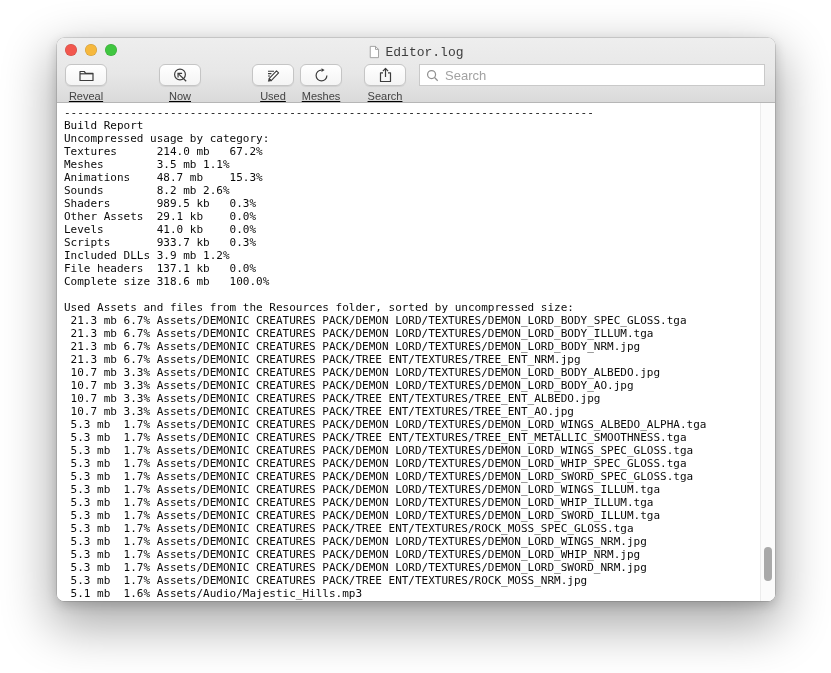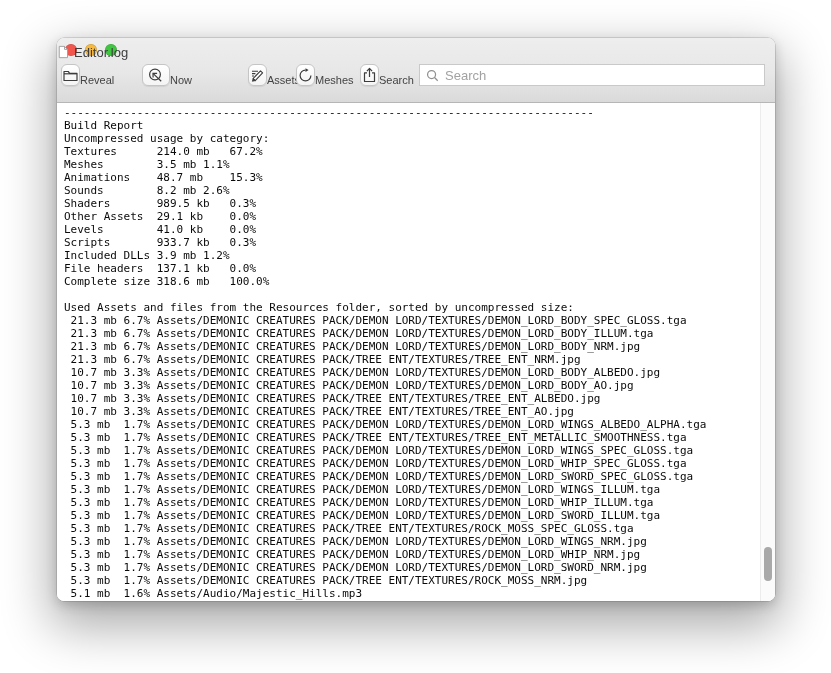--- a/index.html
+++ b/index.html
@@ -24,25 +24,25 @@
   }
 
   .titlebar { position:absolute; left:0; top:0; right:0; height:24px; }
   .traffic-lights { position:absolute; left:8px; top:6px; display:flex; gap:8px; }
   .light { width:12px; height:12px; border-radius:50%; box-shadow: inset 0 0 0 0.5px rgba(0,0,0,0.18); }
   .light.red { background:#f2574e; }
   .light.yellow { background:#f6b83d; }
   .light.green { background:#40c640; }
 
   .title-wrap { position:absolute; left:0; right:0; top:0; height:24px;
-    display:flex; align-items:center; gap:5px; padding-top:4px; }
+    display:flex; align-items:center; justify-content:center; gap:5px; padding-top:4px;font-family:Liberation Mono, monospace; }
   .title-text { font-size:13px; color:#3e3e3e; }
 
   .toolbar { position:absolute; left:0; top:24px; right:0; height:41px; }
-  .tb-item { position:absolute; top:2px; width:50px; display:flex; align-items:flex-end; }
+  .tb-item { position:absolute; top:2px; width:50px; display:flex; flex-direction:column; align-items:center;text-decoration:underline; }
   .tb-btn {
     width:42px; height:22px; border-radius:6px; border:1px solid #c5c5c5;
     background:linear-gradient(#ffffff,#f4f4f4);
     box-shadow:0 1px 1px rgba(0,0,0,0.07);
     display:flex; align-items:center; justify-content:center; padding:0; cursor:default;
   }
   .tb-label { margin-top:4px; font-size:11px; color:#434343; white-space:nowrap; }
 
   .searchfield {
     position:absolute; left:362px; top:2px; width:346px; height:22px;
@@ -105,40 +105,40 @@
         <div class="tb-item" style="left:4px">
           <button class="tb-btn">
             <svg class="icon" width="17" height="15" viewBox="0 0 17 15">
               <path d="M2 12.5 v-9 h4.2 l1.5 1.8 h7.3 v7.2 z" fill="none" stroke="#3c3c3c" stroke-width="1.2" stroke-linejoin="round"></path>
               <path d="M2 5.8 h13" fill="none" stroke="#3c3c3c" stroke-width="1.2"></path>
             </svg>
           </button>
           <span class="tb-label">Reveal</span>
         </div>
 
-        <div class="tb-item" style="left:85px">
+        <div class="tb-item" style="left:98px">
           <button class="tb-btn">
             <svg class="icon" width="17" height="17" viewBox="0 0 17 17">
               <circle cx="8" cy="7.5" r="5.4" fill="none" stroke="#3c3c3c" stroke-width="1.2"></circle>
               <line x1="14.2" y1="14.2" x2="6.2" y2="6.6" stroke="#3c3c3c" stroke-width="1.2"></line>
               <polyline points="10.1,6.3 6.0,6.4 6.1,10.5" fill="none" stroke="#3c3c3c" stroke-width="1.2"></polyline>
             </svg>
           </button>
           <span class="tb-label">Now</span>
         </div>
 
         <div class="tb-item" style="left:191px">
           <button class="tb-btn">
             <svg class="icon" width="17" height="17" viewBox="0 0 17 17">
               <path d="M3 4.2 h6 M3 6.6 h3.4 M3 9 h2" stroke="#3c3c3c" stroke-width="1.1" fill="none"></path>
               <path d="M6.2 13.6 L13.6 5.8 L11.5 3.8 L4.1 11.6 Z" fill="#ffffff" stroke="#3c3c3c" stroke-width="1.1" stroke-linejoin="round"></path>
               <path d="M4.1 11.6 L6.2 13.6 L3.4 14.3 Z" fill="#3c3c3c" stroke="#3c3c3c" stroke-width="0.8" stroke-linejoin="round"></path>
             </svg>
           </button>
-          <span class="tb-label">Assets</span>
+          <span class="tb-label">Used</span>
         </div>
 
         <div class="tb-item" style="left:239px">
           <button class="tb-btn">
             <svg class="icon" width="17" height="17" viewBox="0 0 17 17">
               <path d="M8.5 3.1 A 5.4 5.4 0 1 0 13.9 8.5" fill="none" stroke="#3c3c3c" stroke-width="1.2"></path>
               <polygon points="8.5,1.2 8.5,5 11.6,3.1" fill="#3c3c3c"></polygon>
             </svg>
           </button>
           <span class="tb-label">Meshes</span>

